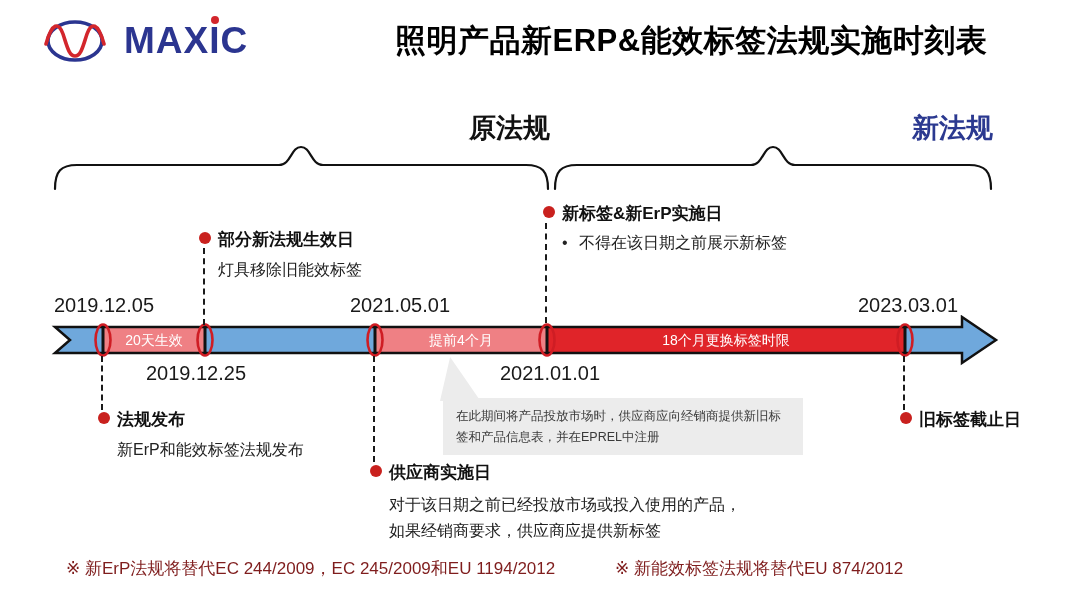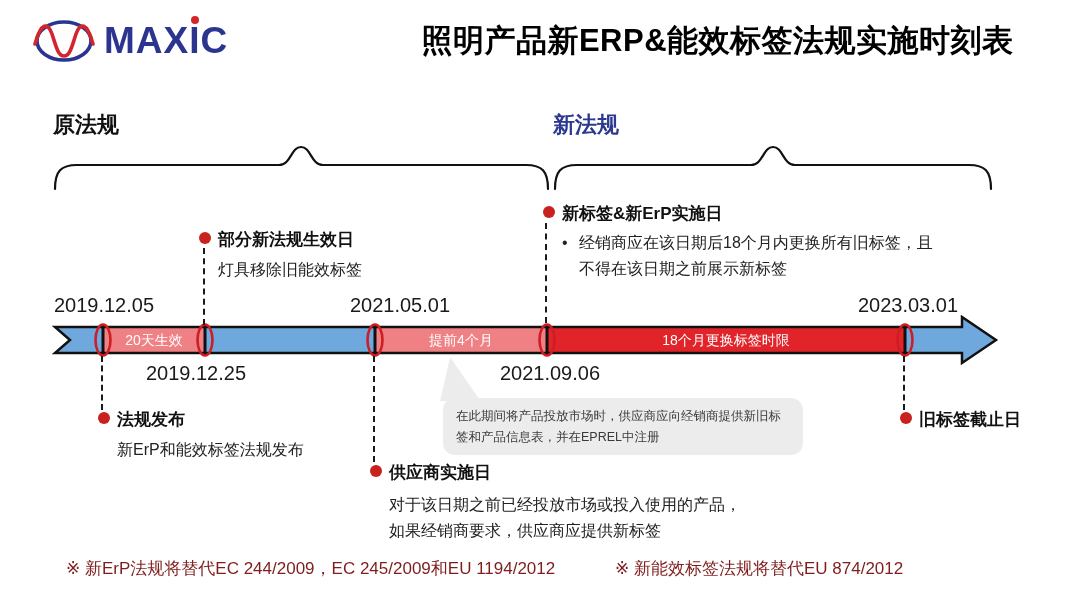--- a/index.html
+++ b/index.html
@@ -1,33 +1,33 @@
 <!DOCTYPE html>
 <html><head>
 <meta charset="utf-8">
 <style>
   * { margin:0; padding:0; box-sizing:border-box; }
   html,body { background:#ffffff; }
   body { font-family:"Liberation Sans","DejaVu Sans",sans-serif; }
   #canvas { position:relative; width:1080px; height:600px; background:#fff; overflow:hidden; }
 
   
-  .logo { position:absolute; left:33px; top:15px; display:flex; align-items:center; gap:7px; }
+  .logo { position:absolute; left:44px; top:15px; display:flex; align-items:center; gap:16px; }
   .logo-text { font-size:37px; font-weight:800; color:#2B3590; letter-spacing:1px; line-height:52px; }
   .logo-text span { display:inline-block; }
   .logo-i { position:relative; }
   .logo-i::before { content:""; position:absolute; width:8px; height:8px; border-radius:50%;
                     background:#D3262C; top:1px; left:50%; transform:translateX(-50%); }
 
   
-  .page-title { position:absolute; left:395px; top:20px; width:645px; text-align:center;
+  .page-title { position:absolute; left:395px; top:20px; width:645px; 
                 font-size:31px; font-weight:600; color:#000; letter-spacing:0.5px; }
 
   
-  .brace-label { position:absolute; top:110px; text-align:left; font-size:22px; font-weight:700; color:#111; }
+  .brace-label { position:absolute; top:110px; text-align:right; font-size:27px; font-weight:700; color:#111; }
   .brace-label.old { left:53px; width:497px; }
   .brace-label.new { left:553px; width:440px; color:#2B3990; }
   .brace-svg { position:absolute; top:143px; }
   .brace-svg.left { left:53px; }
   .brace-svg.right { left:553px; }
 
   
   .timeline-svg { position:absolute; left:50px; top:315px; }
   .seg-label { position:absolute; top:332px; transform:translateX(-50%); color:#fff;
                font-size:14px; font-weight:400; white-space:nowrap; }
@@ -42,21 +42,21 @@
   .event .ev-title { font-size:17px; font-weight:700; color:#111; white-space:nowrap; }
   .event .ev-desc { font-size:16px; color:#222; margin-top:6px; white-space:nowrap; line-height:25px; }
   .event .bullets { margin-top:5px; font-size:16px; color:#222; line-height:25.5px; width:420px; }
   .bullet { position:relative; padding-left:17px; }
   .bullet::before { content:"\2022"; position:absolute; left:0; top:0; }
 
   
   .tooltip-tail { position:absolute; left:440px; top:357px; width:46px; height:44px;
                   background:#ececec; clip-path:polygon(22% 0%, 88% 100%, 0% 100%); }
   .tooltip { position:absolute; left:443px; top:398px; width:360px; background:#ececec;
-             border-radius:12px; padding:8px 13px; font-size:12.5px; line-height:1.65;
+             border-radius:0; padding:8px 13px; font-size:12.5px; line-height:1.65;
              color:#3a3a3a; }
 
   
   .footnote { position:absolute; top:557px; font-size:17px; color:#7f1d1d; white-space:nowrap; }
   .footnote.f1 { left:66px; }
   .footnote.f2 { left:607px;margin-left:8px; }
 </style>
 </head>
 <body>
 
@@ -101,40 +101,39 @@
   </svg>
 
   <div class="seg-label" style="left:154px;">20天生效</div>
   <div class="seg-label" style="left:461px;">提前4个月</div>
   <div class="seg-label" style="left:726px;">18个月更换标签时限</div>
 
   <div class="date-label" style="left:104px; top:294px;">2019.12.05</div>
   <div class="date-label" style="left:376px; top:294px;margin-left:24px;">2021.05.01</div>
   <div class="date-label" style="left:908px; top:294px;">2023.03.01</div>
   <div class="date-label" style="left:196px; top:362px;">2019.12.25</div>
-  <div class="date-label" style="left:550px; top:362px;">2021.09.06</div>
+  <div class="date-label" style="left:550px; top:362px;">2021.01.01</div>
 
   <div class="dash" style="left:101px; top:356px; height:54px;"></div>
   <div class="dash" style="left:203px; top:248px; height:77px;"></div>
   <div class="dash" style="left:373px; top:356px; height:106px;"></div>
   <div class="dash" style="left:545px; top:223px; height:100px;"></div>
   <div class="dash" style="left:903px; top:356px; height:54px;"></div>
 
   <div class="event" style="left:218px; top:228px;">
     <span class="dot"></span>
     <div class="ev-title">部分新法规生效日</div>
     <div class="ev-desc">灯具移除旧能效标签</div>
   </div>
 
   <div class="event" style="left:562px; top:202px;">
     <span class="dot"></span>
     <div class="ev-title">新标签&amp;新ErP实施日</div>
     <div class="bullets">
       <div class="bullet">
-        <div>经销商应在该日期后18个月内更换所有旧标签，且</div>
         <div>不得在该日期之前展示新标签</div>
       </div>
     </div>
   </div>
 
   <div class="event" style="left:389px; top:461px;">
     <span class="dot"></span>
     <div class="ev-title">供应商实施日</div>
     <div class="ev-desc" style="margin-top:8px; line-height:25.5px;">
       <div>对于该日期之前已经投放市场或投入使用的产品，</div>

